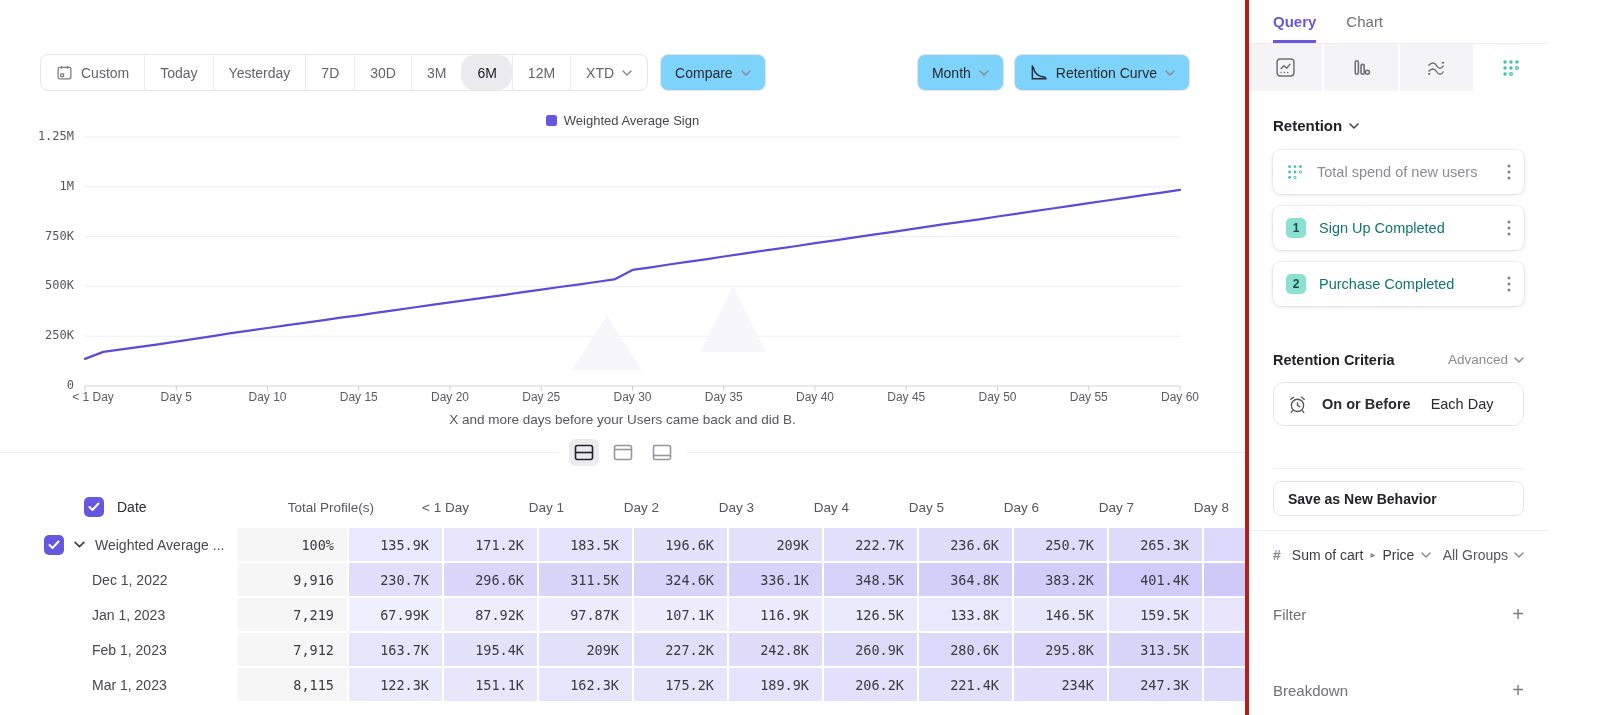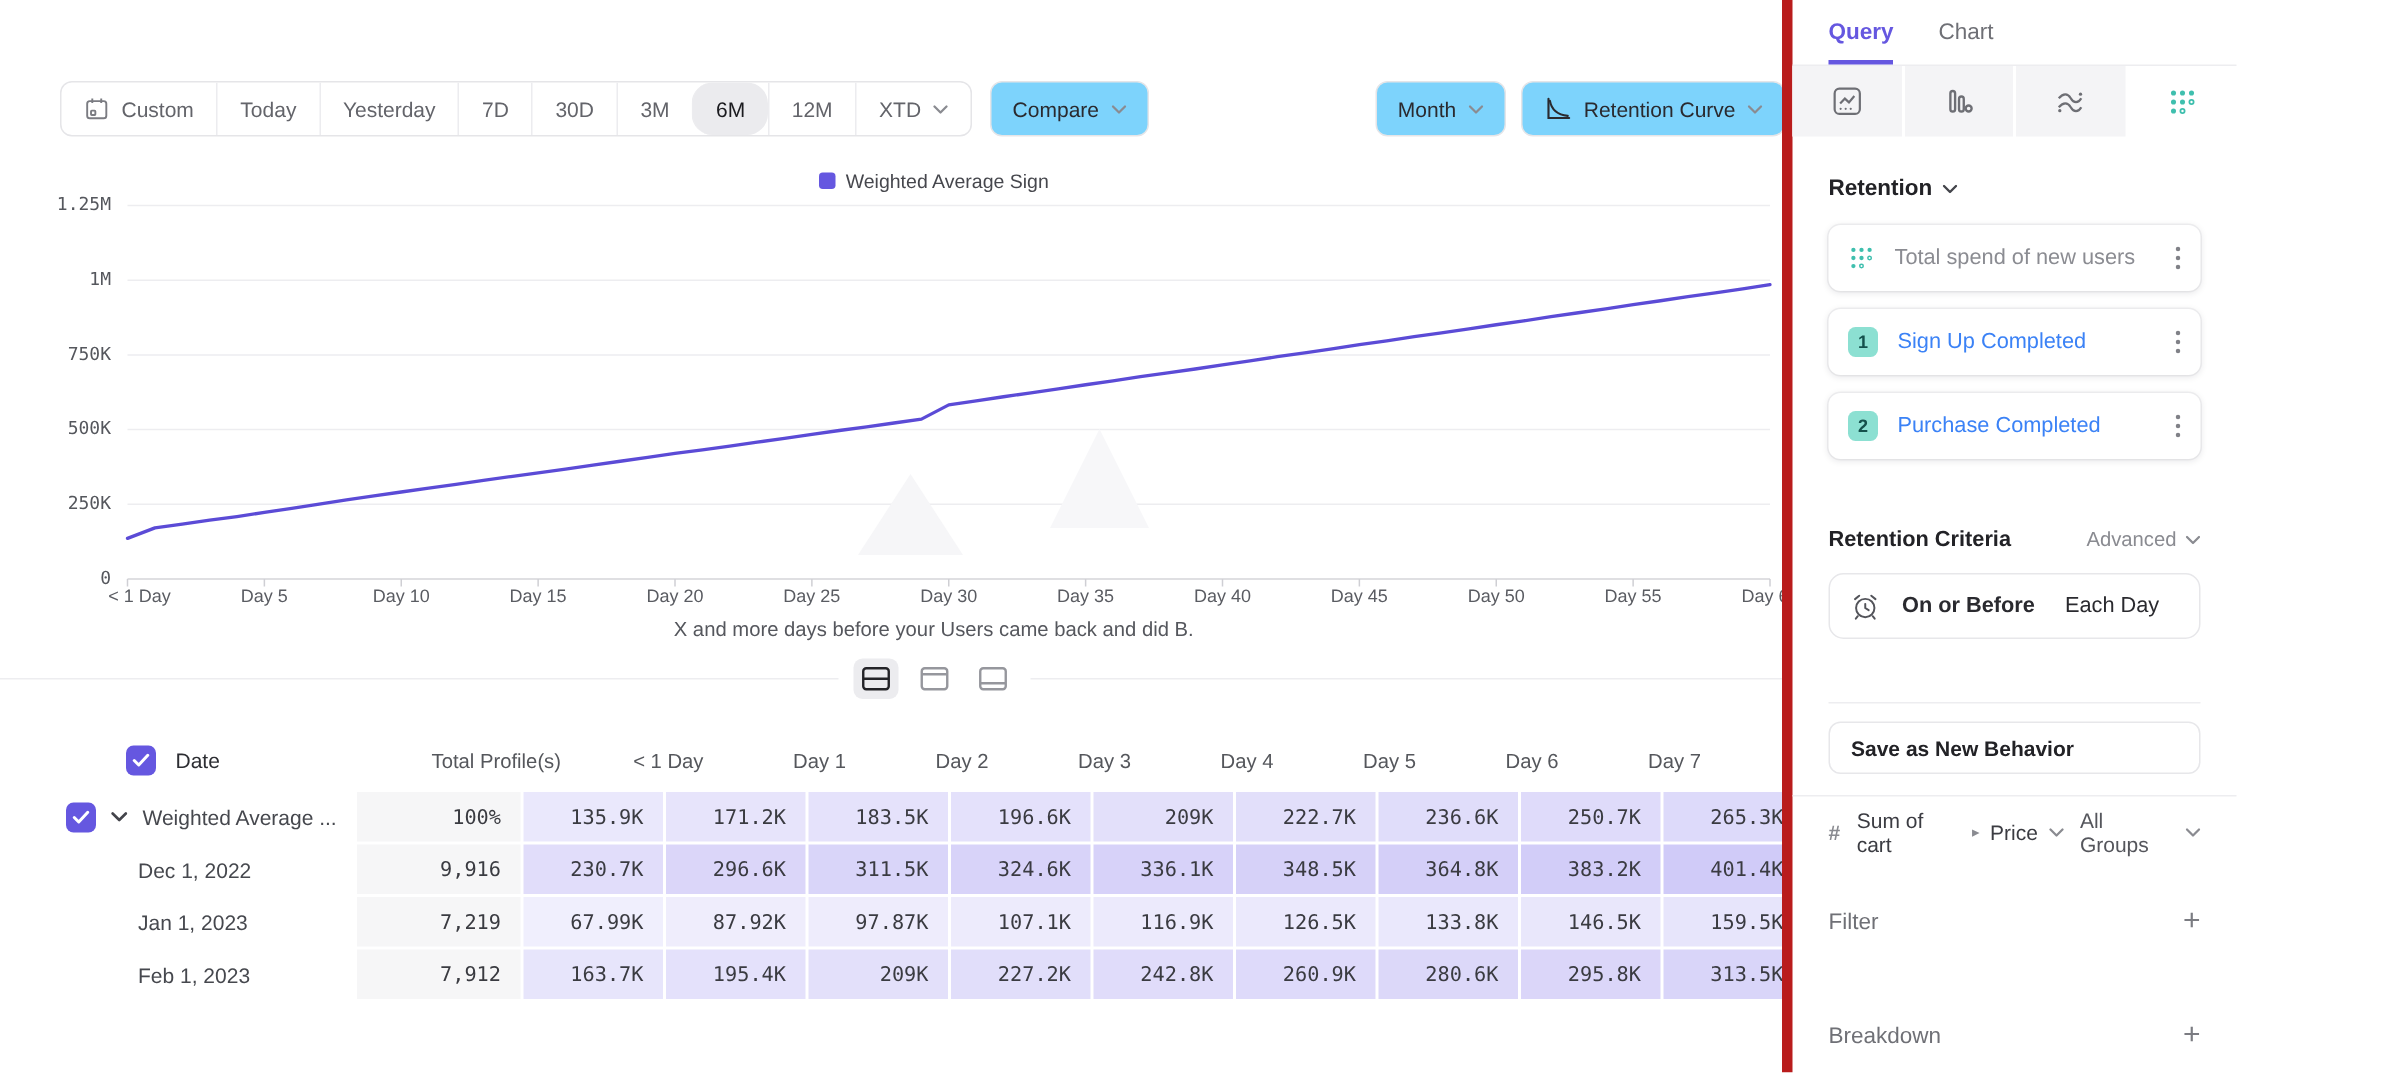--- a/index.html
+++ b/index.html
@@ -46,35 +46,35 @@
   .cb{width:20px;height:20px;border-radius:5px;display:flex;align-items:center;justify-content:center;flex:0 0 auto;}
   .cell{margin:1px;display:flex;align-items:center;justify-content:flex-end;padding-right:13px;font-size:13.5px;color:#3a3b41;box-sizing:border-box;}
   .cell.total{background:#f6f6f7;}
   .d-cell{display:flex;align-items:center;gap:10px;font-size:14px;color:#46484e;}
   .d-cell.plain{padding-left:92px;}
   .d-cell.first{padding-left:44px;}
   .row-chev{width:11px;height:7px;color:#44454b;flex:0 0 auto;}
   .strip{margin:1px 0 1px 1px;}
 
   
-  .sidebar{position:absolute;left:1188px;top:0;width:303px;height:715px;border-left:7px solid #b91c1c;box-sizing:border-box;background:#fff;}
+  .sidebar{position:absolute;left:1245px;top:0;width:303px;height:715px;border-left:4px solid #b91c1c;box-sizing:border-box;background:#fff;}
   .sb-tabs{display:flex;gap:30px;padding-left:24px;height:44px;border-bottom:1px solid #ededf0;box-sizing:border-box;}
   .sb-tab{display:flex;align-items:center;font-size:15px;color:#6f7076;border-bottom:3px solid transparent;padding-top:3px;box-sizing:border-box;font-weight:500;}
   .sb-tab.active{font-weight:700;}
   .sb-charttypes{display:grid;grid-template-columns:repeat(4,1fr);gap:2px;height:47px;background:#fff;}
   .ct-cell{display:flex;align-items:center;justify-content:center;background:#f4f4f6;color:#6e6f75;}
   .ct-cell.selected{background:#fff;}
   .sb-body{padding:0 24px;}
   .sb-section-title{display:flex;align-items:center;gap:7px;margin-top:26px;font-size:15px;font-weight:700;color:#222226;}
   .card{display:flex;align-items:center;gap:13px;height:44px;padding:0 13px;border-radius:8px;background:#fff;
         box-shadow:0 0 0 1px rgba(20,20,40,.05),0 1px 5px rgba(20,20,40,.10);box-sizing:border-box;}
   .card.mt16{margin-top:16px}.card.mt12{margin-top:12px}
   .behavior-title{font-size:14.5px;color:#8b8c92;flex:1;}
   .step-badge{width:20px;height:20px;border-radius:5px;display:flex;align-items:center;justify-content:center;font-size:12px;font-weight:700;color:#14514c;flex:0 0 auto;}
-  .step-label{font-size:14.5px;color:#3b82f6;flex:1;font-weight:500;}
+  .step-label{font-size:14.5px;color:#0f766e;flex:1;font-weight:500;}
   .kebab{color:#808187;flex:0 0 auto;}
   .criteria-row{display:flex;align-items:flex-start;justify-content:space-between;margin-top:46px;}
   .criteria-label{font-size:14.5px;font-weight:700;color:#222226;}
   .advanced{display:flex;align-items:center;gap:6px;font-size:13.5px;color:#8a8b91;}
   .clock-card{display:flex;align-items:center;gap:14px;height:44px;margin-top:14px;border:1px solid #e7e7ea;border-radius:10px;padding:0 13px;box-sizing:border-box;}
   .cond{font-size:14.5px;font-weight:600;color:#2a2a2f;}
   .win{font-size:14.5px;color:#2a2a2f;margin-left:6px;}
   .sb-divider{height:1px;background:#ededf0;margin-top:42px;}
   .save-btn{margin-top:12px;width:100%;height:35px;border:1px solid #e7e7ea;border-radius:8px;display:flex;align-items:center;padding:0 14px;font-size:14px;font-weight:600;color:#222226;box-sizing:border-box;background:#fff;}
   .measure-row{margin:14px -24px 0;border-top:1px solid #ededf0;padding:0 24px;height:47px;display:flex;align-items:center;gap:11px;}
@@ -322,20 +322,36 @@
           <div class="cell mono" style="background: rgba(112, 96, 232, 0.19);">195.4K</div>
           <div class="cell mono" style="background: rgba(112, 96, 232, 0.196);">209K</div>
           <div class="cell mono" style="background: rgba(112, 96, 232, 0.208);">227.2K</div>
           <div class="cell mono" style="background: rgba(112, 96, 232, 0.22);">242.8K</div>
           <div class="cell mono" style="background: rgba(112, 96, 232, 0.23);">260.9K</div>
           <div class="cell mono" style="background: rgba(112, 96, 232, 0.243);">280.6K</div>
           <div class="cell mono" style="background: rgba(112, 96, 232, 0.255);">295.8K</div>
           <div class="cell mono" style="background: rgba(112, 96, 232, 0.267);">313.5K</div>
           <div class="strip" style="background: rgba(112, 96, 232, 0.28);"></div>
         </div>
+        <div class="t-row">
+          <div class="d-cell plain">
+            <span>Mar 1, 2023</span>
+          </div>
+          <div class="cell total mono">8,115</div>
+          <div class="cell mono" style="background: rgba(112, 96, 232, 0.137);">122.3K</div>
+          <div class="cell mono" style="background: rgba(112, 96, 232, 0.157);">151.1K</div>
+          <div class="cell mono" style="background: rgba(112, 96, 232, 0.165);">162.3K</div>
+          <div class="cell mono" style="background: rgba(112, 96, 232, 0.173);">175.2K</div>
+          <div class="cell mono" style="background: rgba(112, 96, 232, 0.184);">189.9K</div>
+          <div class="cell mono" style="background: rgba(112, 96, 232, 0.192);">206.2K</div>
+          <div class="cell mono" style="background: rgba(112, 96, 232, 0.204);">221.4K</div>
+          <div class="cell mono" style="background: rgba(112, 96, 232, 0.21);">234K</div>
+          <div class="cell mono" style="background: rgba(112, 96, 232, 0.224);">247.3K</div>
+          <div class="strip" style="background: rgba(112, 96, 232, 0.23);"></div>
+        </div>
       </div>
   </div>
 </div>
 
 <aside class="sidebar">
   <div class="sb-tabs">
     <div class="sb-tab active" style="color: rgb(101, 87, 224); border-bottom-color: rgb(101, 87, 224);">Query</div>
     <div class="sb-tab">Chart</div>
   </div>
 

